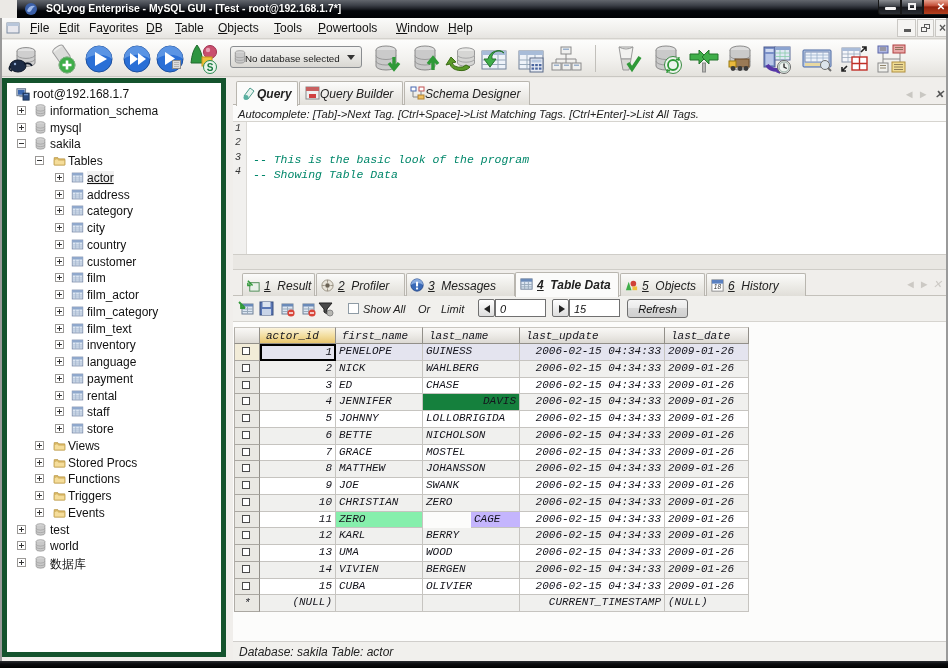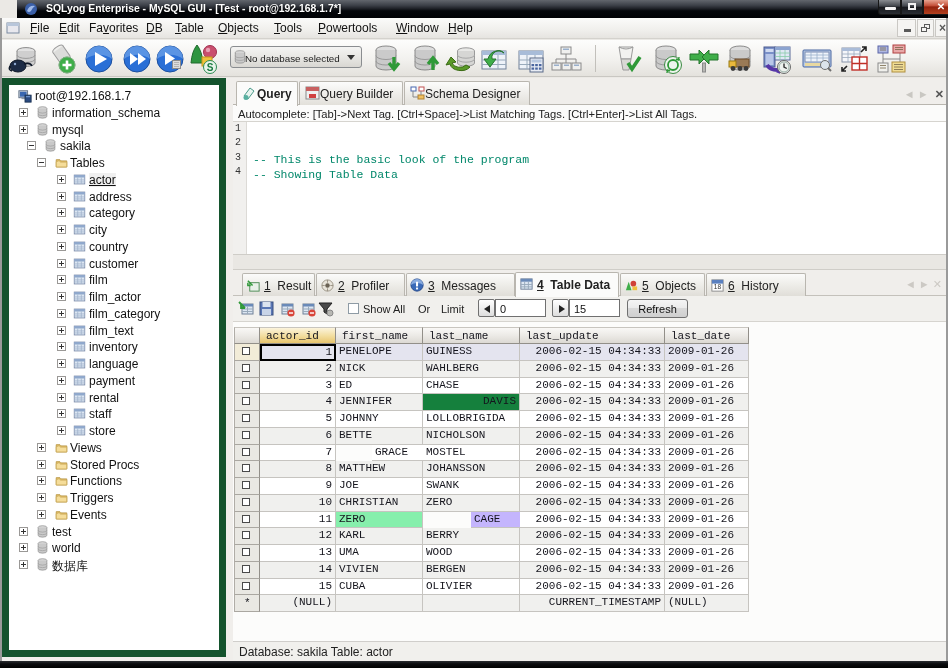--- a/index.html
+++ b/index.html
@@ -30,22 +30,22 @@
   background:linear-gradient(180deg,#fdfdfc 0%,#f2f1ee 55%,#e4e2dd 100%); border-bottom:1px solid #c9c7c2; }
 .tbi { position:absolute; top:3px; width:32px; height:32px; }
 #dbsel { position:absolute; left:228px; top:6px; width:132px; height:22px; border:1px solid #8a8d90; border-radius:3px;
   background:linear-gradient(180deg,#f4f4f3 0%,#e8e7e4 50%,#d9d7d2 100%); }
 #dbsel .txt { position:absolute; left:14px; top:6px; font-size:9.8px; color:#222; white-space:nowrap; }
 #dbsel .arr { position:absolute; right:6px; top:8px; width:0; height:0; border-left:4px solid transparent; border-right:4px solid transparent; border-top:5px solid #333; }
 .tsep { position:absolute; top:5px; width:1px; height:27px; background:#c2c0bb; }
 
 
 #main { position:absolute; left:2px; top:78px; width:944px; height:584px; background:#f0eeeb; }
-#tree { position:absolute; left:0px; top:0px; width:224px; height:579px; background:#fff; border:7px solid #14532d; overflow:hidden; }
-#right { position:absolute; left:231px; top:0px; width:713px; height:464px; }
+#tree { position:absolute; left:0px; top:0px; width:224px; height:579px; background:#fff; border:5px solid #14532d; overflow:hidden; }
+#right { position:absolute; left:231px; top:0px; width:713px; height:464px;font-style:italic; }
 
 
 .trow { position:absolute; height:17px; font-size:12px; color:#111; white-space:nowrap; }
 .trow .lbl { position:absolute; top:1px; }
 .pm { position:absolute; top:3px; width:9px; height:9px; border:1px solid #9a9896; background:#fff; }
 .pm i { position:absolute; left:1px; top:3px; width:5px; height:1px; background:#333; }
 .pm.plus b { position:absolute; left:3px; top:1px; width:1px; height:5px; background:#333; }
 
 
 #qtabs { position:absolute; left:0; top:2px; width:713px; height:25px; background:#f0eeeb; border-bottom:1px solid #b9b6af; }
@@ -357,21 +357,21 @@
           <i></i>
           <b></b>
         </span>
         <svg style="position:absolute;left:27px;top:1px" width="13" height="13" viewBox="0 0 16 16">
           <ellipse cx="8" cy="3.2" rx="5.4" ry="2.4" fill="#d8d8d8" stroke="#8a8a8a" stroke-width="0.8"></ellipse>
           <path d="M2.6 3.2 L2.6 12.6 A5.4 2.4 0 0 0 13.4 12.6 L13.4 3.2" fill="#c9c9c9" stroke="#8a8a8a" stroke-width="0.8"></path>
           <path d="M2.6 6.4 A5.4 2.4 0 0 0 13.4 6.4 M2.6 9.5 A5.4 2.4 0 0 0 13.4 9.5" fill="none" stroke="#9a9a9a" stroke-width="0.8"></path>
         </svg>
         <span class="lbl" style="left:43px;">mysql</span>
       </div>
-      <div class="trow" style="left:8px;top:53.25px;width:265px">
+      <div class="trow" style="left:0;top:53.25px;width:265px">
         <span class="pm" style="left:10px">
           <i></i>
         </span>
         <svg style="position:absolute;left:27px;top:1px" width="13" height="13" viewBox="0 0 16 16">
           <ellipse cx="8" cy="3.2" rx="5.4" ry="2.4" fill="#d8d8d8" stroke="#8a8a8a" stroke-width="0.8"></ellipse>
           <path d="M2.6 3.2 L2.6 12.6 A5.4 2.4 0 0 0 13.4 12.6 L13.4 3.2" fill="#c9c9c9" stroke="#8a8a8a" stroke-width="0.8"></path>
           <path d="M2.6 6.4 A5.4 2.4 0 0 0 13.4 6.4 M2.6 9.5 A5.4 2.4 0 0 0 13.4 9.5" fill="none" stroke="#9a9a9a" stroke-width="0.8"></path>
         </svg>
         <span class="lbl" style="left:43px;">sakila</span>
       </div>
@@ -855,21 +855,21 @@
         </div>
         <div class="cell" style="left:26px;top:100.75px;width:76px;background:#f0f0ee;text-align:right;">6</div>
         <div class="cell" style="left:102px;top:100.75px;width:87px;background:#f0f0ee;">BETTE</div>
         <div class="cell" style="left:189px;top:100.75px;width:97px;background:#f0f0ee;">NICHOLSON</div>
         <div class="cell" style="left:286px;top:100.75px;width:145px;background:#f0f0ee;text-align:right;">2006-02-15 04:34:33</div>
         <div class="cell" style="left:431px;top:100.75px;width:84px;background:#f0f0ee;">2009-01-26</div>
         <div class="selcell" style="left:0;top:117.5px;width:26px;height:16.75px;">
           <span class="bx"></span>
         </div>
         <div class="cell" style="left:26px;top:117.5px;width:76px;background:#ffffff;text-align:right;">7</div>
-        <div class="cell" style="left:102px;top:117.5px;width:87px;background:#ffffff;margin-left:36px;">GRACE</div>
+        <div class="cell" style="left:102px;top:117.5px;width:87px;background:#ffffff;">GRACE</div>
         <div class="cell" style="left:189px;top:117.5px;width:97px;background:#ffffff;">MOSTEL</div>
         <div class="cell" style="left:286px;top:117.5px;width:145px;background:#ffffff;text-align:right;">2006-02-15 04:34:33</div>
         <div class="cell" style="left:431px;top:117.5px;width:84px;background:#ffffff;">2009-01-26</div>
         <div class="selcell" style="left:0;top:134.25px;width:26px;height:16.75px;">
           <span class="bx"></span>
         </div>
         <div class="cell" style="left:26px;top:134.25px;width:76px;background:#f0f0ee;text-align:right;">8</div>
         <div class="cell" style="left:102px;top:134.25px;width:87px;background:#f0f0ee;">MATTHEW</div>
         <div class="cell" style="left:189px;top:134.25px;width:97px;background:#f0f0ee;">JOHANSSON</div>
         <div class="cell" style="left:286px;top:134.25px;width:145px;background:#f0f0ee;text-align:right;">2006-02-15 04:34:33</div>

